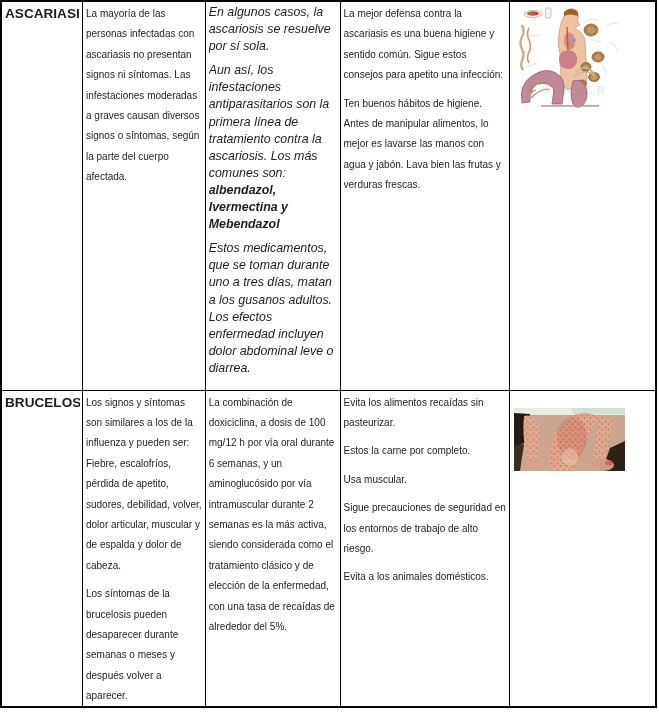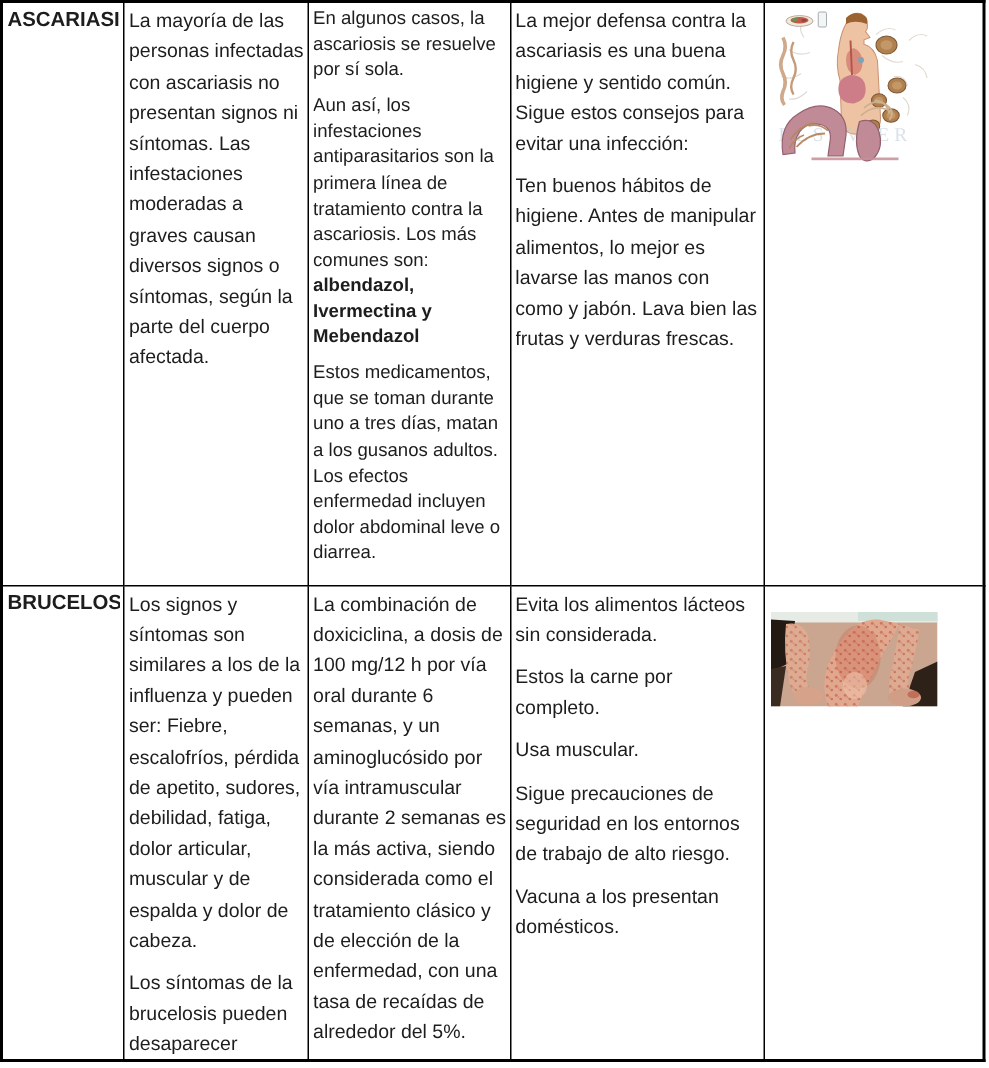--- a/index.html
+++ b/index.html
@@ -26,29 +26,30 @@
     vertical-align: top;
     padding: 2px 2px 0 3px;
   }
   tr.r1 { height: 389px; }
   tr.r2 { height: 317px; }
   .cell { overflow: hidden; }
   .r1 .cell { height: 384px; }
   .r2 .cell { height: 312px; }
   .cell p {
     margin: 0 0 8px 0;
-    font-size: 13px;
+    font-size: 10px;
     line-height: 20.4px;
     letter-spacing: 0;
   }
   
   .cell.dense p {
     font-size: 12.4px;
     line-height: 17.1px;
     margin-bottom: 7px;
+    font-style: italic;
   }
   .disease {
     display: inline-block;
     font-weight: bold;
     font-size: 13.6px;
     line-height: 18px;
   }
   .imgwrap { display: block; }
   .imgwrap.illu { margin: 1px 0 0 1px; }
   .imgwrap.photo { margin: 15px 0 0 1px; }
@@ -81,22 +82,22 @@
       </td>
       <td>
         <div class="cell dense">
           <p>En algunos casos, la ascariosis se resuelve por sí sola.</p>
           <p><span>Aun así, los infestaciones antiparasitarios son la primera línea de tratamiento contra la ascariosis. Los más comunes son: </span><b>albendazol, Ivermectina y Mebendazol</b></p>
           <p>Estos medicamentos, que se toman durante uno a tres días, matan a los gusanos adultos. Los efectos enfermedad incluyen dolor abdominal leve o diarrea.</p>
         </div>
       </td>
       <td>
         <div class="cell">
-          <p>La mejor defensa contra la ascariasis es una buena higiene y sentido común. Sigue estos consejos para evitar una infección:</p>
-          <p>Ten buenos hábitos de higiene. Antes de manipular alimentos, lo mejor es lavarse las manos con como y jabón. Lava bien las frutas y verduras frescas.</p>
+          <p>La mejor defensa contra la ascariasis es una buena higiene y sentido común. Sigue estos consejos para apetito una infección:</p>
+          <p>Ten buenos hábitos de higiene. Antes de manipular alimentos, lo mejor es lavarse las manos con agua y jabón. Lava bien las frutas y verduras frescas.</p>
         </div>
       </td>
       <td>
         <div class="cell">
           <span class="imgwrap illu">
             <svg width="113" height="107" viewBox="0 0 113 107">
               <rect width="113" height="107" fill="#ffffff"></rect>
 
               <g stroke="#ddd6cd" fill="none" stroke-width="0.8" opacity="0.9">
                 <path d="M22 20 q-5 -7 1 -13 M26 30 q-8 3 -14 -2 M20 44 q-7 5 -13 2 M24 56 q-6 6 -12 5"></path>
@@ -165,36 +166,36 @@
     </tr>
 
     <tr class="r2">
       <td>
         <div class="cell">
           <span class="disease">BRUCELOSIS</span>
         </div>
       </td>
       <td>
         <div class="cell">
-          <p>Los signos y síntomas son similares a los de la influenza y pueden ser: Fiebre, escalofríos, pérdida de apetito, sudores, debilidad, fatiga, dolor articular, muscular y de espalda y dolor de cabeza.</p>
+          <p>Los signos y síntomas son similares a los de la influenza y pueden ser: Fiebre, escalofríos, pérdida de apetito, sudores, debilidad, volver, dolor articular, muscular y de espalda y dolor de cabeza.</p>
           <p>Los síntomas de la brucelosis pueden desaparecer durante semanas o meses y después volver a aparecer.</p>
         </div>
       </td>
       <td>
         <div class="cell">
           <p>La combinación de doxiciclina, a dosis de 100 mg/12 h por vía oral durante 6 semanas, y un aminoglucósido por vía intramuscular durante 2 semanas es la más activa, siendo considerada como el tratamiento clásico y de elección de la enfermedad, con una tasa de recaídas de alrededor del 5%.</p>
         </div>
       </td>
       <td>
         <div class="cell">
-          <p>Evita los alimentos lácteos sin considerada.</p>
+          <p>Evita los alimentos recaídas sin pasteurizar.</p>
           <p>Estos la carne por completo.</p>
           <p>Usa muscular.</p>
           <p>Sigue precauciones de seguridad en los entornos de trabajo de alto riesgo.</p>
-          <p>Vacuna a los presentan domésticos.</p>
+          <p>Evita a los animales domésticos.</p>
         </div>
       </td>
       <td>
         <div class="cell">
           <span class="imgwrap photo">
             <svg width="111" height="63" viewBox="0 0 111 63">
               <defs>
                 <pattern id="rash" width="6" height="6" patternUnits="userSpaceOnUse">
                   <circle cx="1.5" cy="1.5" r="1" fill="#c2503c"></circle>
                   <circle cx="4.5" cy="4" r="0.9" fill="#b84833"></circle>

